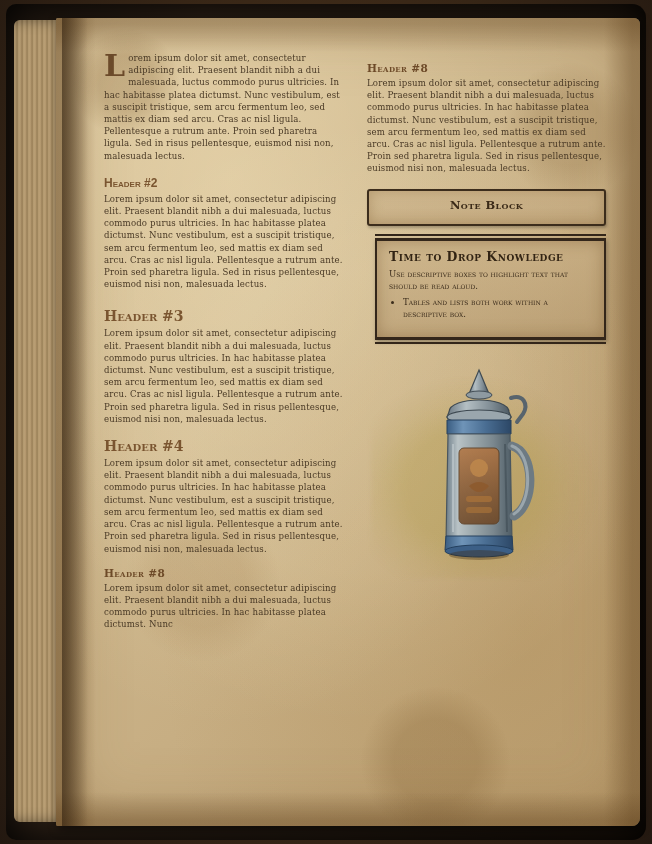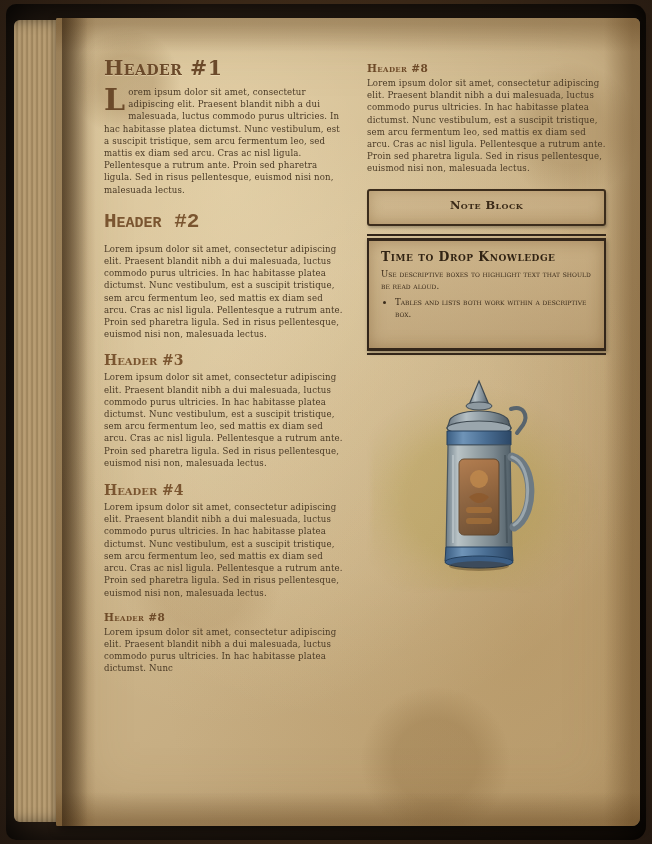--- a/index.html
+++ b/index.html
@@ -116,34 +116,34 @@
     font-family: "DejaVu Serif", serif;
     font-variant: small-caps;
     font-weight: 700;
     font-size: 20.5px;
     letter-spacing: .5px;
     color: #6b4a2a;
     margin: 4px 0 6px 0;
     text-shadow: 0 1px 0 rgba(255,240,210,.35);
   }
   .h2 {
-    font-family: Liberation Mono, monospace;
-    font-variant: small-caps;
-    font-weight: 700;
-    font-size: 21px;
+    font-family: Liberation Sans, sans-serif;
+    font-variant: small-caps;
+    font-weight: 700;
+    font-size: 12px;
     color: #7a5530;
-    margin: 14px 0 10px 0;
+    margin: 14px 0 3px 0;
   }
   .h3 {
     font-family: "DejaVu Serif", serif;
     font-variant: small-caps;
     font-weight: 700;
     font-size: 14px;
     color: #7a5530;
-    margin: 12px 0 3px 0;
+    margin: 18px 0 3px 0;
   }
   .h4 {
     font-family: "DejaVu Serif", serif;
     font-variant: small-caps;
     font-weight: 700;
     font-size: 14px;
     color: #7a5530;
     margin: 13px 0 3px 0;
   }
   .h5 {
@@ -205,28 +205,29 @@
   .note-text {
     font-size: 8.6px;
     line-height: 11.5px;
     color: #3f2f1d;
     font-variant: small-caps;
   }
 
   
   .desc-box {
     margin-top: 12px;
-    padding: 8px 12px 28px 12px;
+    padding: 8px 12px 17px 12px;
     background: linear-gradient(180deg, rgba(200,174,132,.6), rgba(180,152,110,.6));
     border-top: 3px solid #33261a;
     border-bottom: 3px solid #33261a;
     border-left: 2px solid #33261a;
     border-right: 2px solid #33261a;
     box-shadow: inset 0 0 16px rgba(110,75,35,.4), 1px 2px 4px rgba(0,0,0,.3);
     position: relative;
+    margin-left: 8px;
   }
   .desc-box::before,
   .desc-box::after {
     content: "";
     position: absolute;
     left: -2px; right: -2px;
     height: 2px;
     background: #33261a;
   }
   .desc-box::before { top: -7px; }
@@ -277,21 +278,20 @@
 <div id="book">
   <div id="cover"></div>
   <div id="spine"></div>
 
   <div id="page">
     <div id="content">
       <div class="cols">
 
         <div class="col">
 
-          <h1 class="h1">Header #1</h1>
           <p class="body dropcap">Lorem ipsum dolor sit amet, consectetur adipiscing elit. Praesent blandit nibh a dui malesuada, luctus commodo purus ultricies. In hac habitasse platea dictumst. Nunc vestibulum, est a suscipit tristique, sem arcu fermentum leo, sed mattis ex diam sed arcu. Cras ac nisl ligula. Pellentesque a rutrum ante. Proin sed pharetra ligula. Sed in risus pellentesque, euismod nisi non, malesuada lectus.</p>
 
           <h2 class="h2">Header #2</h2>
           <p class="body">Lorem ipsum dolor sit amet, consectetur adipiscing elit. Praesent blandit nibh a dui malesuada, luctus commodo purus ultricies. In hac habitasse platea dictumst. Nunc vestibulum, est a suscipit tristique, sem arcu fermentum leo, sed mattis ex diam sed arcu. Cras ac nisl ligula. Pellentesque a rutrum ante. Proin sed pharetra ligula. Sed in risus pellentesque, euismod nisi non, malesuada lectus.</p>
 
           <h3 class="h3">Header #3</h3>
           <p class="body">Lorem ipsum dolor sit amet, consectetur adipiscing elit. Praesent blandit nibh a dui malesuada, luctus commodo purus ultricies. In hac habitasse platea dictumst. Nunc vestibulum, est a suscipit tristique, sem arcu fermentum leo, sed mattis ex diam sed arcu. Cras ac nisl ligula. Pellentesque a rutrum ante. Proin sed pharetra ligula. Sed in risus pellentesque, euismod nisi non, malesuada lectus.</p>
 
           <h4 class="h4">Header #4</h4>
           <p class="body">Lorem ipsum dolor sit amet, consectetur adipiscing elit. Praesent blandit nibh a dui malesuada, luctus commodo purus ultricies. In hac habitasse platea dictumst. Nunc vestibulum, est a suscipit tristique, sem arcu fermentum leo, sed mattis ex diam sed arcu. Cras ac nisl ligula. Pellentesque a rutrum ante. Proin sed pharetra ligula. Sed in risus pellentesque, euismod nisi non, malesuada lectus.</p>

